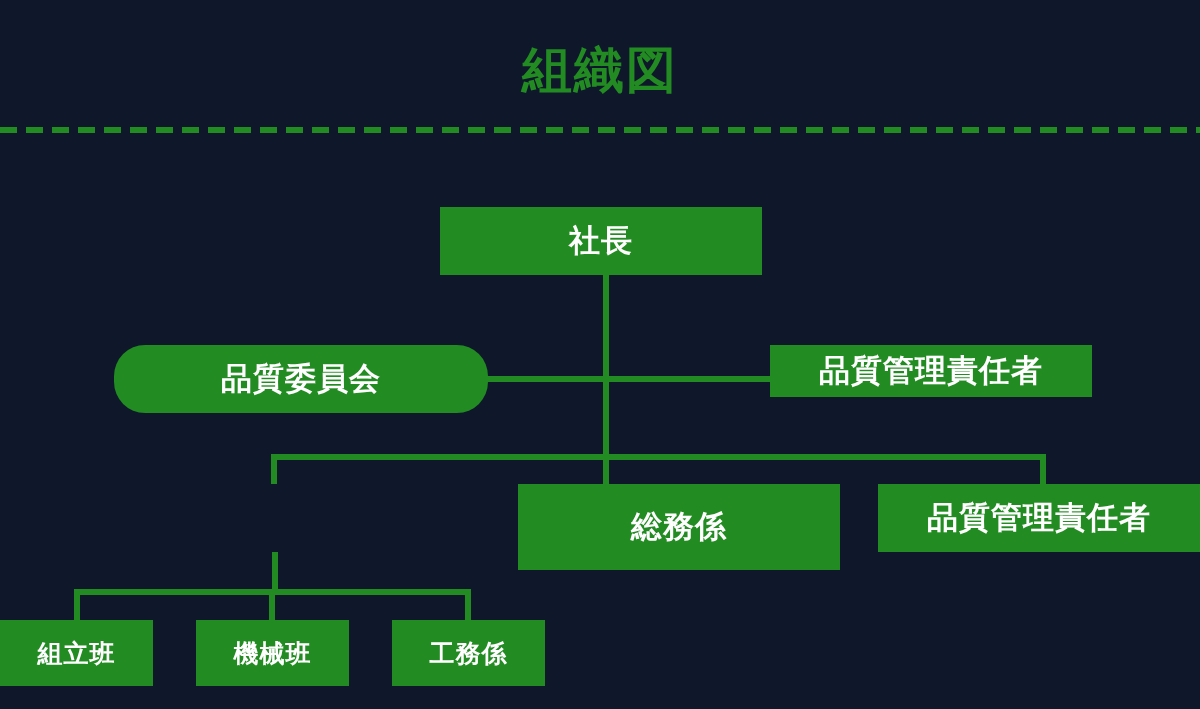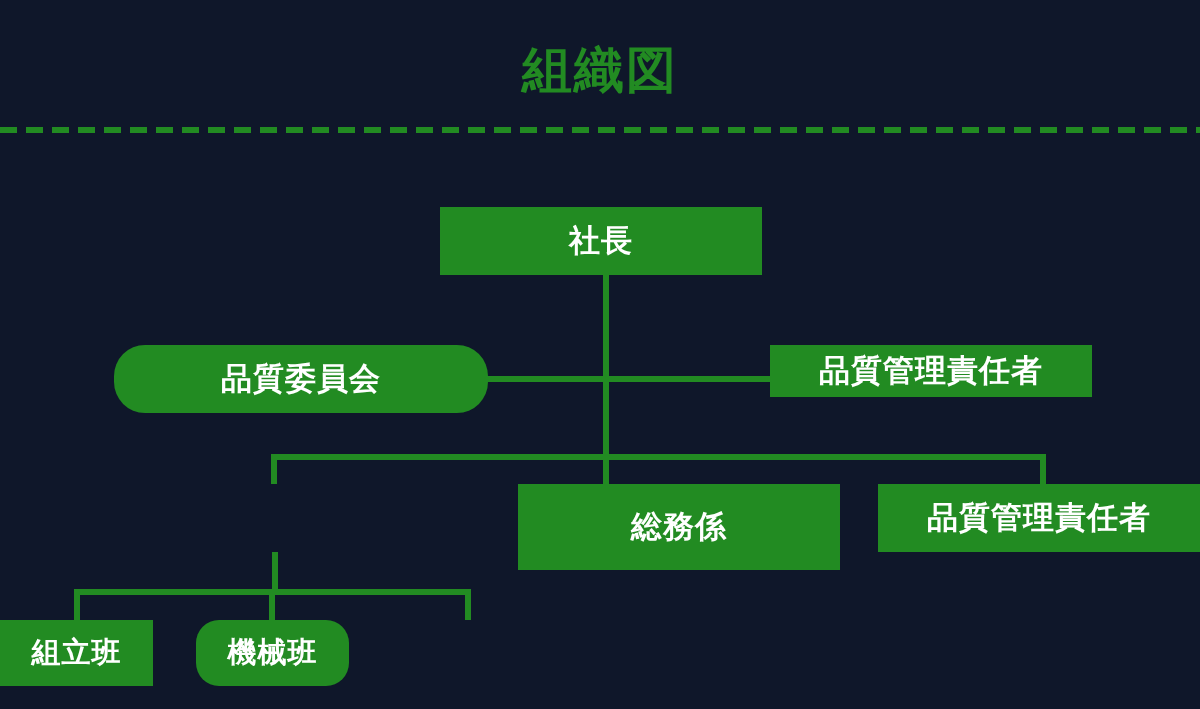--- a/index.html
+++ b/index.html
@@ -61,38 +61,38 @@
     align-items: center;
     justify-content: center;
     font-size: 31px;
     font-weight: bold;
     letter-spacing: 1px;
     white-space: nowrap;
     box-sizing: border-box;
     z-index: 3;
   }
   .node.small {
-    font-size: 29px;
+    font-size: 25px;
   }
 
   
   #node-president { left: 440px; top: 207px; width: 322px; height: 68px; }
 
   
   #node-quality-committee { left: 114px; top: 345px; width: 374px; height: 68px; border-radius: 31px; }
   #node-quality-manager   { left: 770px; top: 345px; width: 322px; height: 52px; }
 
   
   #node-factory-manager  { left: 114px; top: 484px; width: 322px; height: 68px; }
   #node-general-affairs   { left: 518px; top: 484px; width: 322px; height: 86px; }
   #node-qc-engineering    { left: 878px; top: 484px; width: 322px; height: 68px; }
 
   
   #node-assembly { left: 0px;   top: 620px; width: 153px; height: 66px; }
-  #node-machine  { left: 196px; top: 620px; width: 153px; height: 66px; border-radius: 23px; }
+  #node-machine  { left: 196px; top: 620px; width: 153px; height: 66px; }
   #node-works    { left: 392px; top: 620px; width: 153px; height: 66px; }
 
   
   .conn {
     position: absolute;
     background: #228B22;
     z-index: 1;
   }
   .conn.v { width: 6px; }
   .conn.h { height: 6px; }
@@ -132,14 +132,15 @@
 
 
   <div class="node" id="node-general-affairs">総務係</div>
 
   <div class="node" id="node-qc-engineering">品質管理責任者</div>
 
   <div class="node small" id="node-assembly">組立班</div>
 
   <div class="node small" id="node-machine">機械班</div>
 
+  <div class="node small" id="node-works">工務係</div>
 
 </div>
 
 </body></html>

